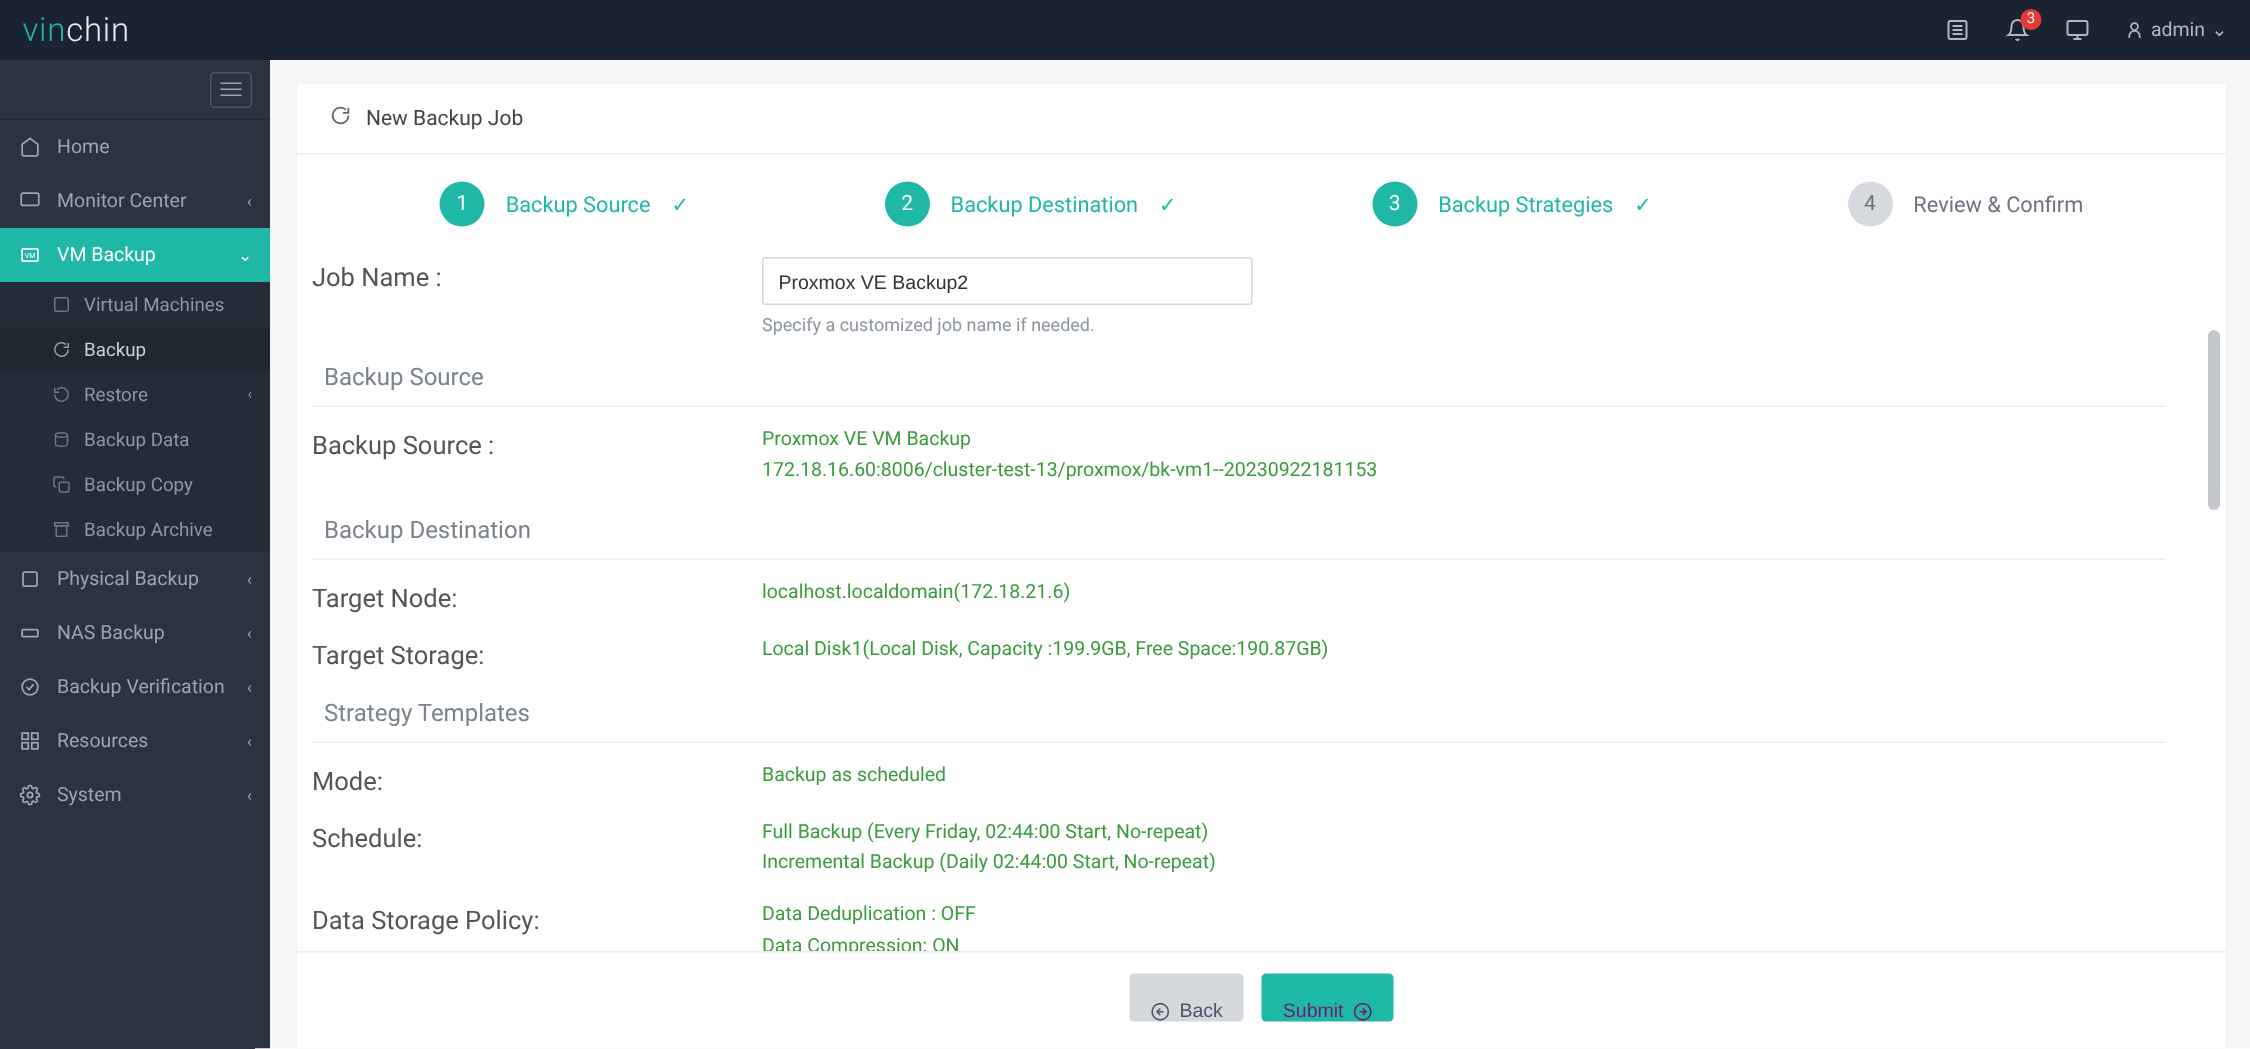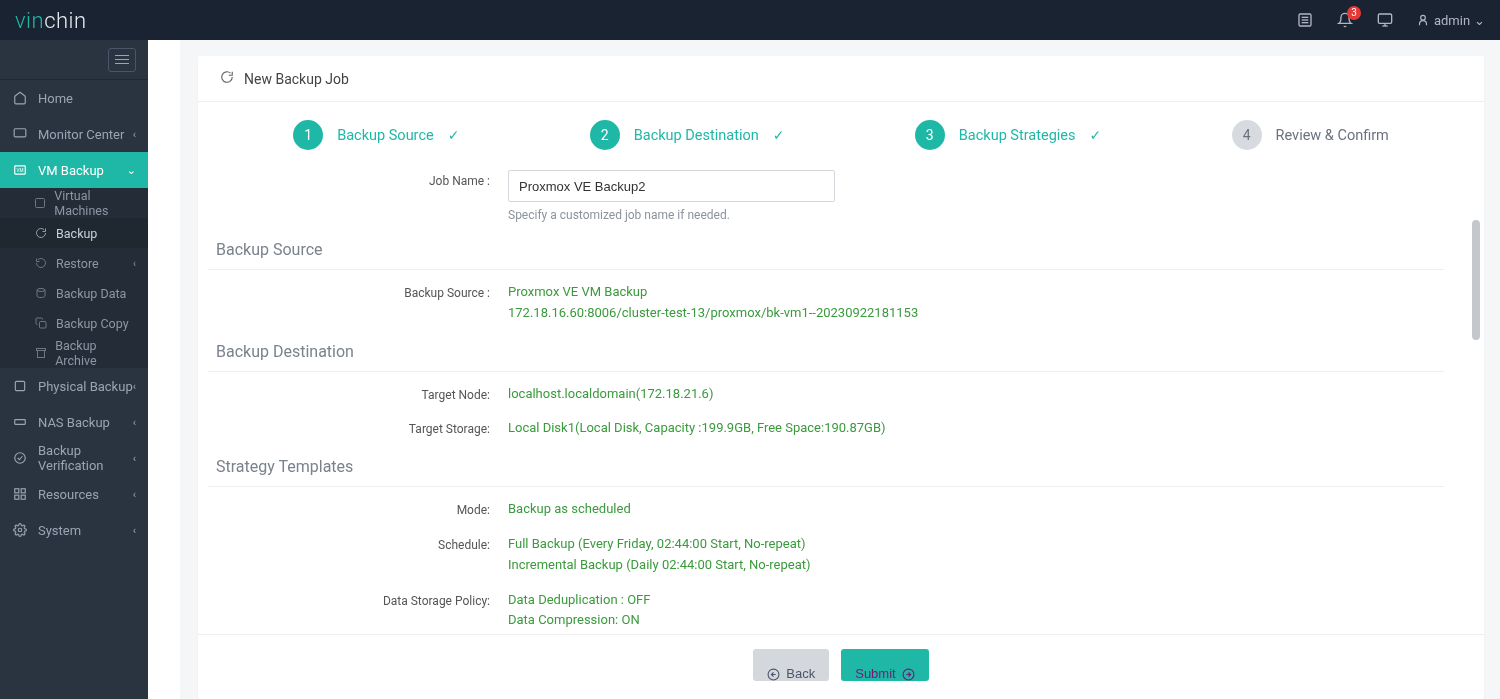--- a/index.html
+++ b/index.html
@@ -5,21 +5,21 @@
 * { margin:0; padding:0; box-sizing:border-box; }
 body { font-family:-apple-system,BlinkMacSystemFont,"Segoe UI",Roboto,Arial,sans-serif; font-size:13px; color:#333; background:#fff; width:1500px; height:699px; overflow:hidden; position:relative; }
 .topbar { height:40px; background:#1a2332; display:flex; align-items:center; padding:0 15px; color:#b0b7c3; position:relative; }
 .logo { font-size:22px; font-weight:300; letter-spacing:0.5px; color:#e8ecef; }
 .logo .v { color:#1fb8a6; }
 .top-right { position:absolute; right:15px; display:flex; align-items:center; gap:22px; }
 .top-icon { width:18px; height:18px; display:flex; align-items:center; justify-content:center; color:#b0b7c3; cursor:pointer; position:relative; }
 .top-icon svg { width:16px; height:16px; }
 .badge { position:absolute; top:-5px; right:-7px; background:#e53935; color:#fff; font-size:10px; border-radius:50%; width:14px; height:14px; line-height:14px; text-align:center; }
 .user-drop { display:flex; align-items:center; gap:4px; cursor:pointer; color:#b0b7c3; font-size:13px; }
-.sidebar { position:absolute; top:40px; left:0; width:148px; height:calc(699px - 40px); background:#2a3340; color:#9aa5b3; }
+.sidebar { position:absolute; top:40px; left:0; width:180px; height:calc(699px - 40px); background:#2a3340; color:#9aa5b3; }
 .sidebar-toggle { height:40px; display:flex; justify-content:flex-end; align-items:center; padding-right:12px; background:#2a3340; border-bottom:1px solid #1f2833; }
 .sidebar-toggle .ham { width:28px; height:24px; border:1px solid #4a5568; border-radius:3px; display:flex; flex-direction:column; justify-content:center; align-items:center; gap:3px; cursor:pointer; }
 .sidebar-toggle .ham span { width:14px; height:1px; background:#9aa5b3; }
 .nav-item { height:36px; display:flex; align-items:center; padding:0 12px 0 12px; cursor:pointer; font-size:13px; color:#9aa5b3; position:relative; }
 .nav-item.active { background:#1fb8a6; color:#fff; }
 .nav-item.active::after { content:""; position:absolute; right:-8px; top:50%; transform:translateY(-50%); border:8px solid transparent; border-left-color:#1fb8a6; }
 .nav-icon { width:16px; height:16px; margin-right:10px; flex-shrink:0; display:flex; align-items:center; justify-content:center; }
 .nav-icon svg { width:14px; height:14px; }
 .nav-chevron { margin-left:auto; font-size:11px; }
 .sub-item { height:30px; display:flex; align-items:center; padding-left:34px; padding-right:12px; cursor:pointer; font-size:12.5px; color:#8c97a5; background:#242c38; position:relative; }
@@ -34,21 +34,21 @@
 .panel-title { font-size:14px; color:#444; }
 .wizard { display:flex; justify-content:space-around; padding:18px 30px 12px; align-items:center; }
 .wstep { display:flex; align-items:center; gap:14px; }
 .wnum { width:30px; height:30px; border-radius:50%; background:#1fb8a6; color:#fff; display:flex; align-items:center; justify-content:center; font-size:14px; }
 .wnum.inactive { background:#d7dbdf; color:#6b7280; }
 .wlabel { font-size:14.5px; color:#1fb8a6; }
 .wlabel.inactive { color:#6b7280; }
 .wcheck { color:#1fb8a6; font-size:14px; }
 .content-scroll { flex:1; overflow-y:auto; padding:8px 40px 10px 10px; }
 .form-row { display:flex; align-items:flex-start; margin-bottom:14px; }
-.form-label { width:300px; text-align:right; padding-right:18px; font-size:12px; color:#555; padding-top:4px; }
+.form-label { width:300px; text-align:left; padding-right:18px; font-size:17px; color:#555; padding-top:4px; }
 .form-val { flex:1; font-size:13px; }
 .form-val input[type=text] { width:327px; height:32px; border:1px solid #d4d8dc; padding:4px 10px; font-size:13px; color:#333; border-radius:2px; }
 .hint { font-size:12px; color:#8b949e; margin-top:6px; }
 .section-heading { font-size:16px; color:#7a828c; padding:4px 0 10px 8px; border-bottom:1px solid #eee; margin-bottom:12px; }
 .gval { color:#3a9a3d; line-height:1.6; }
 .footer-bar { padding:14px 0 18px; display:flex; justify-content:center; gap:12px; border-top:1px solid #eee; }
 .btn { height:32px; padding:0 14px; border-radius:3px; font-size:13px; display:inline-flex; align-items:flex-end; gap:6px; cursor:pointer; border:none; }
 .btn-back { background:#d4d8dc; color:#4a5568; }
 .btn-submit { background:#1fb8a6; color:#701a75; }
 .btn svg { width:13px; height:13px; }

